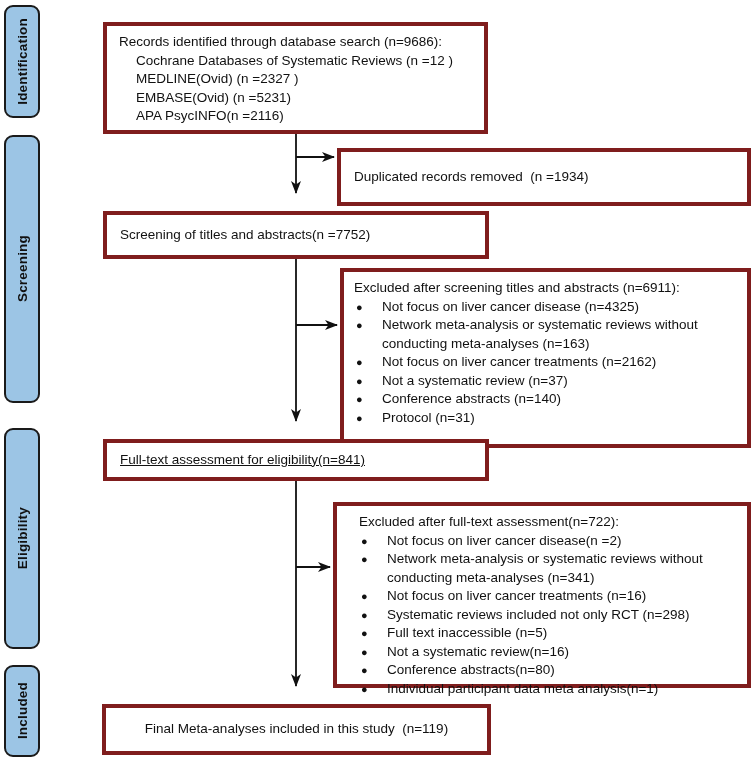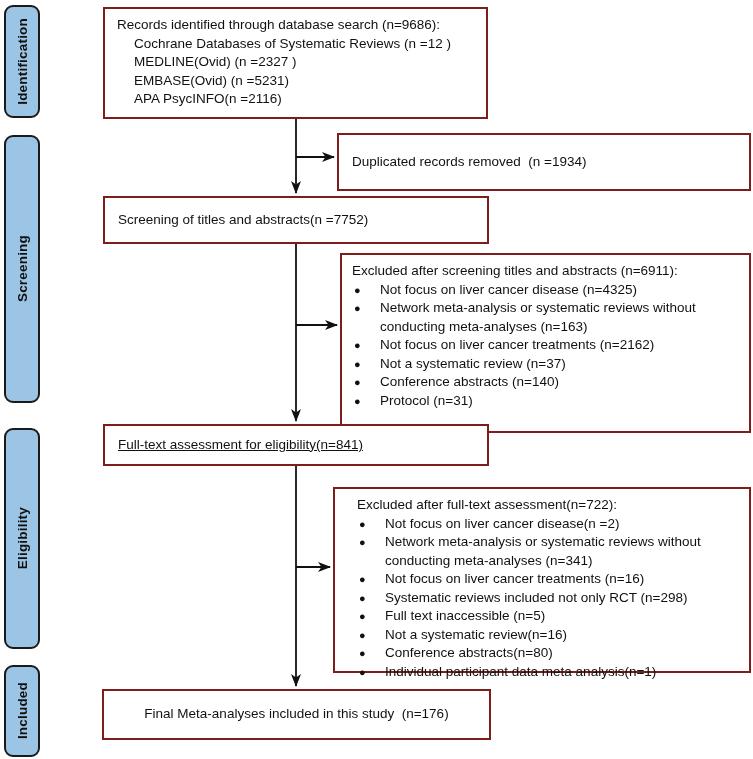--- a/index.html
+++ b/index.html
@@ -34,24 +34,25 @@
     writing-mode: vertical-rl;
     transform: rotate(180deg);
     font-weight: bold;
     font-size: 13.5px;
     letter-spacing: 0.2px;
     white-space: nowrap;
   }
   .fbox {
     position: absolute;
     box-sizing: border-box;
-    border: 2px solid #7f1d1d;
+    border: 4px solid #7f1d1d;
     background: #ffffff;
     font-size: 13.5px;
     line-height: 18.5px;
+    margin-top: 15px;
   }
   .fbox .pad { padding: 7px 8px 6px 12px; }
   .singleline {
     display: flex;
     align-items: center;
   }
   .singleline .line-text {
     padding-left: 13px;
     white-space: pre-wrap;
   }
@@ -207,16 +208,16 @@
         </div>
           <div class="bullet-item">
           <span class="bullet">●</span>
           <span class="bullet-text">Individual participant data meta analysis(n=1)</span>
         </div>
         </div>
     </div>
   </div>
 
   <div class="fbox center-text" style="left:102px; top:689px; width:389px; height:51px;">
-    <div class="line-text">Final Meta-analyses included in this study  (n=176)</div>
+    <div class="line-text">Final Meta-analyses included in this study  (n=119)</div>
   </div>
 
 </div>
 
 </body></html>

